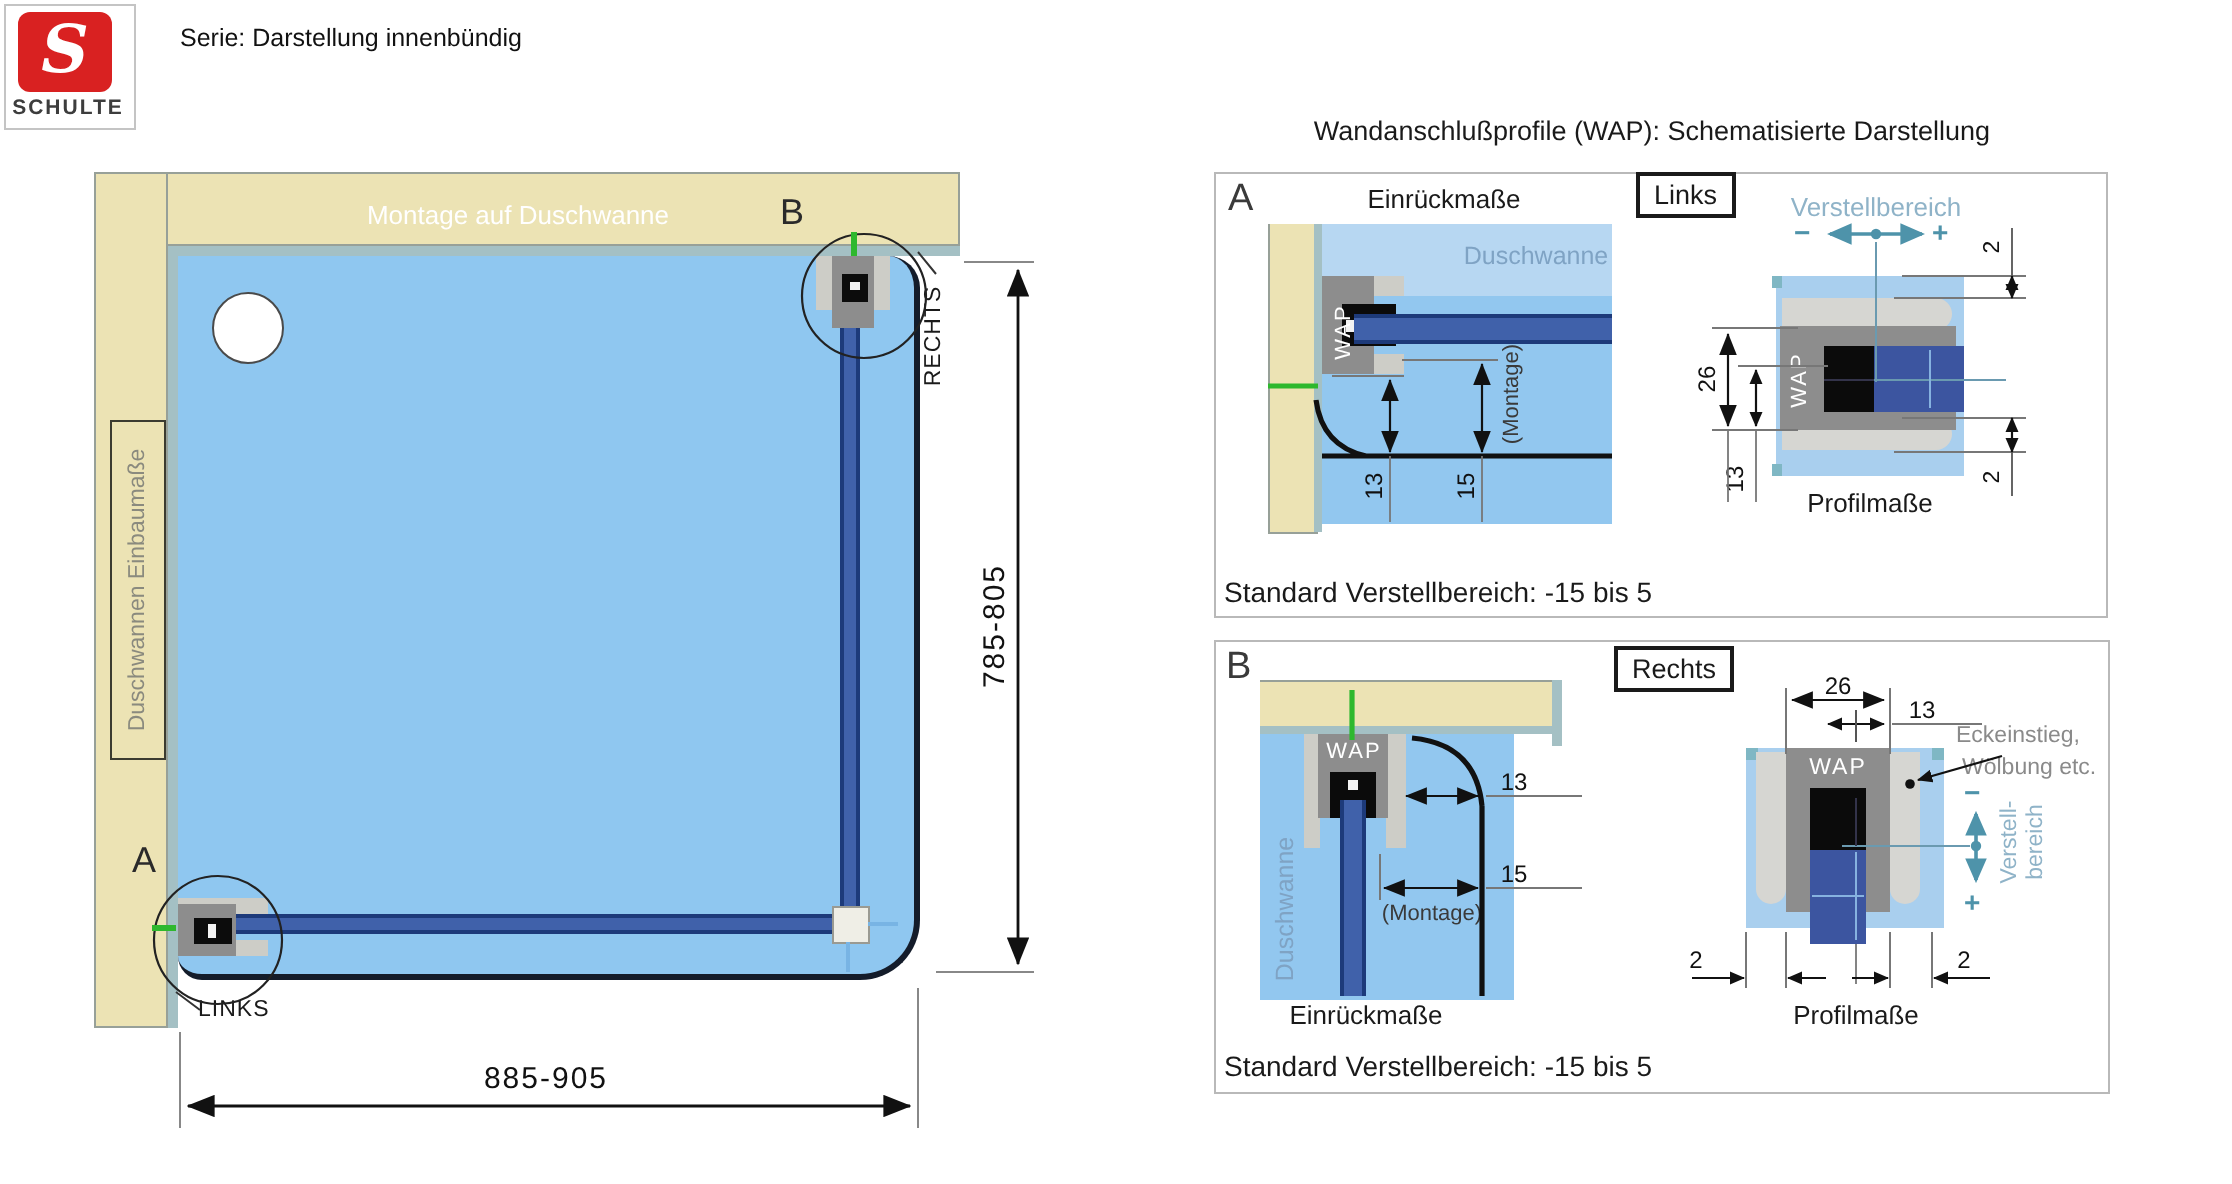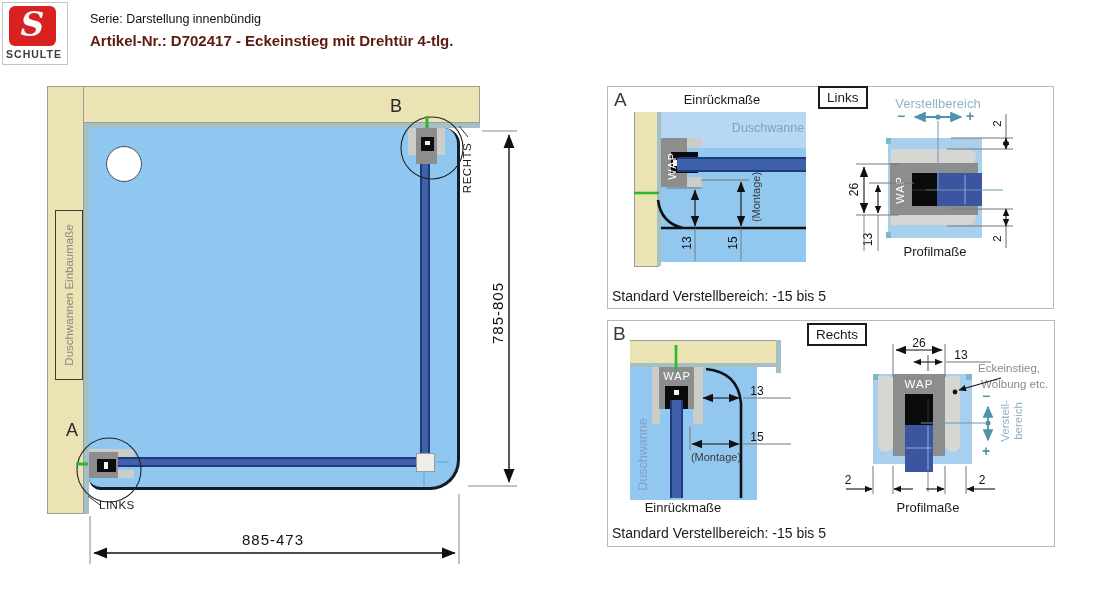--- a/index.html
+++ b/index.html
@@ -24,21 +24,20 @@
 
 <div id="stage">
 
   <div class="abs" style="left:2px;top:2px;width:64px;height:61px;border:1px solid #c4c4c4;background:#fff;">
     <div class="abs" style="left:6px;top:3px;width:47px;height:40px;background:#d92121;border-radius:6px;">
       <div class="abs ctr whitetxt" style="left:0;top:-2px;width:47px;height:42px;font-family:'DejaVu Serif',serif;font-style:italic;font-weight:bold;font-size:33px;line-height:42px;">S</div>
     </div>
     <div class="abs ctr" style="left:0;top:45px;width:62px;font-size:10.5px;font-weight:bold;letter-spacing:1px;color:#3d3d3d;">SCHULTE</div>
   </div>
   <div class="abs" style="left:90px;top:12px;font-size:12.5px;color:#111;">Serie: Darstellung innenbündig</div>
-  <div class="abs" style="left:90px;top:32px;font-size:15px;font-weight:bold;color:#5c1a12;">Artikel-Nr.: D702417 - Eckeinstieg mit Drehtür 4-tlg.</div>
 
   <div class="abs" style="left:47px;top:86px;width:431px;height:35px;background:#ece3b4;border:1px solid #97a098;"></div>
   <div class="abs" style="left:47px;top:86px;width:35px;height:426px;background:#ece3b4;border:1px solid #97a098;"></div>
   <div class="abs" style="left:89px;top:123px;width:391px;height:5px;background:#a4c0c4;"></div>
   <div class="abs" style="left:84px;top:123px;width:5px;height:391px;background:#a4c0c4;"></div>
 
   <div class="abs" style="left:89px;top:128px;width:368px;height:359px;background:#8fc7f0;
               border-right:3px solid #141c2a;border-bottom:3px solid #141c2a;
               border-radius:0 16px 30px 12px;"></div>
   <div class="abs" style="left:106px;top:146px;width:34px;height:34px;border-radius:50%;background:#fff;border:1.5px solid #4a4a4a;"></div>
@@ -52,30 +51,32 @@
   <div class="abs" style="left:416px;top:128px;width:21px;height:36px;background:#8d8d8d;"></div>
   <div class="abs" style="left:421px;top:137px;width:13px;height:14px;background:#0c0c0c;"></div>
   <div class="abs" style="left:425px;top:141px;width:5px;height:4px;background:#f3f3f3;"></div>
 
   <div class="abs" style="left:89px;top:449px;width:45px;height:8px;background:#cdcdc7;"></div>
   <div class="abs" style="left:89px;top:470px;width:45px;height:8px;background:#cdcdc7;"></div>
   <div class="abs" style="left:89px;top:452px;width:29px;height:26px;background:#8d8d8d;"></div>
   <div class="abs" style="left:97px;top:459px;width:19px;height:13px;background:#0c0c0c;"></div>
   <div class="abs" style="left:104px;top:462px;width:4px;height:7px;background:#f3f3f3;"></div>
 
+  <div class="abs ctr whitetxt" style="left:154px;top:100px;width:210px;font-size:13px;">Montage auf Duschwanne</div>
   <div class="abs" style="left:55px;top:210px;width:26px;height:168px;border:1.5px solid #3b3b30;">
     <div class="vt" style="left:-71px;top:71px;width:168px;height:26px;line-height:26px;font-size:11.5px;color:#8a8a7e;">Duschwannen Einbaumaße</div>
   </div>
   <div class="abs" style="left:390px;top:96px;font-size:18px;color:#2a2a2a;">B</div>
   <div class="abs" style="left:66px;top:420px;font-size:18px;color:#2a2a2a;">A</div>
   <div class="vt" style="left:433px;top:161px;width:70px;height:14px;font-size:11.5px;letter-spacing:0.5px;color:#1a1a1a;">RECHTS</div>
   <div class="abs" style="left:99px;top:499px;font-size:11.5px;letter-spacing:0.5px;color:#1a1a1a;">LINKS</div>
-  <div class="abs ctr bigdim" style="left:213px;top:531px;width:120px;">885-473</div>
+  <div class="abs ctr bigdim" style="left:213px;top:531px;width:120px;">885-905</div>
   <div class="vt bigdim" style="left:452px;top:305px;width:90px;height:16px;">785-805</div>
 
+  <div class="abs ctr" style="left:646px;top:58px;width:360px;font-size:13.5px;color:#1a1a1a;">Wandanschlußprofile (WAP): Schematisierte Darstellung</div>
 
   <div class="panel" style="left:607px;top:86px;width:445px;height:221px;"></div>
   <div class="abs" style="left:614px;top:89px;font-size:19px;color:#3a3a3a;">A</div>
   <div class="abs ctr" style="left:662px;top:92px;width:120px;font-size:13px;">Einrückmaße</div>
   <div class="abs" style="left:818px;top:86px;">
     <span class="boxlabel">Links</span>
   </div>
 
   <div class="abs" style="left:634px;top:112px;width:24px;height:154px;background:#ece3b4;border-left:1px solid #97a098;border-bottom:1px solid #97a098;"></div>
   <div class="abs" style="left:657px;top:112px;width:4px;height:154px;background:#a4c0c4;"></div>

